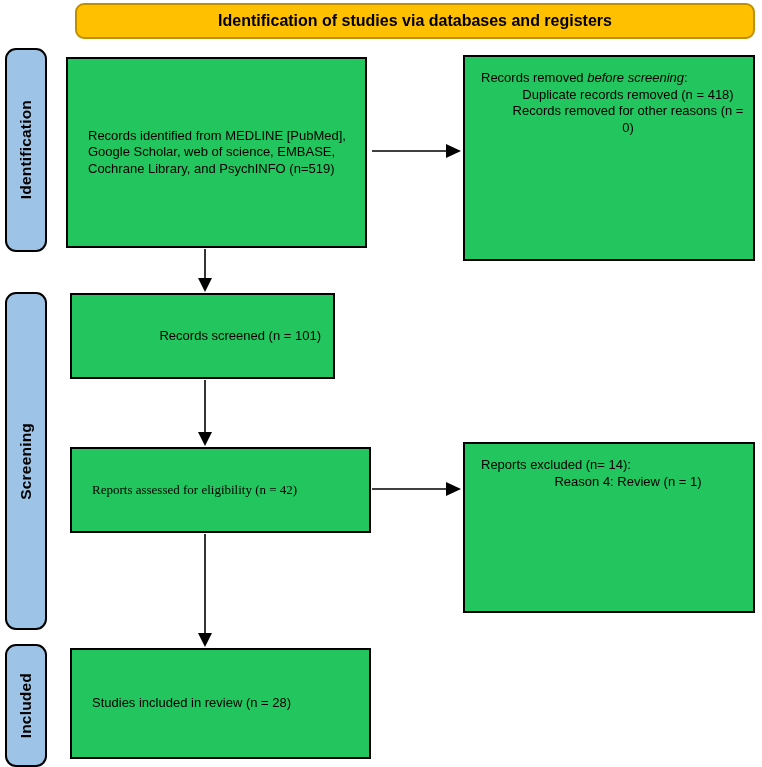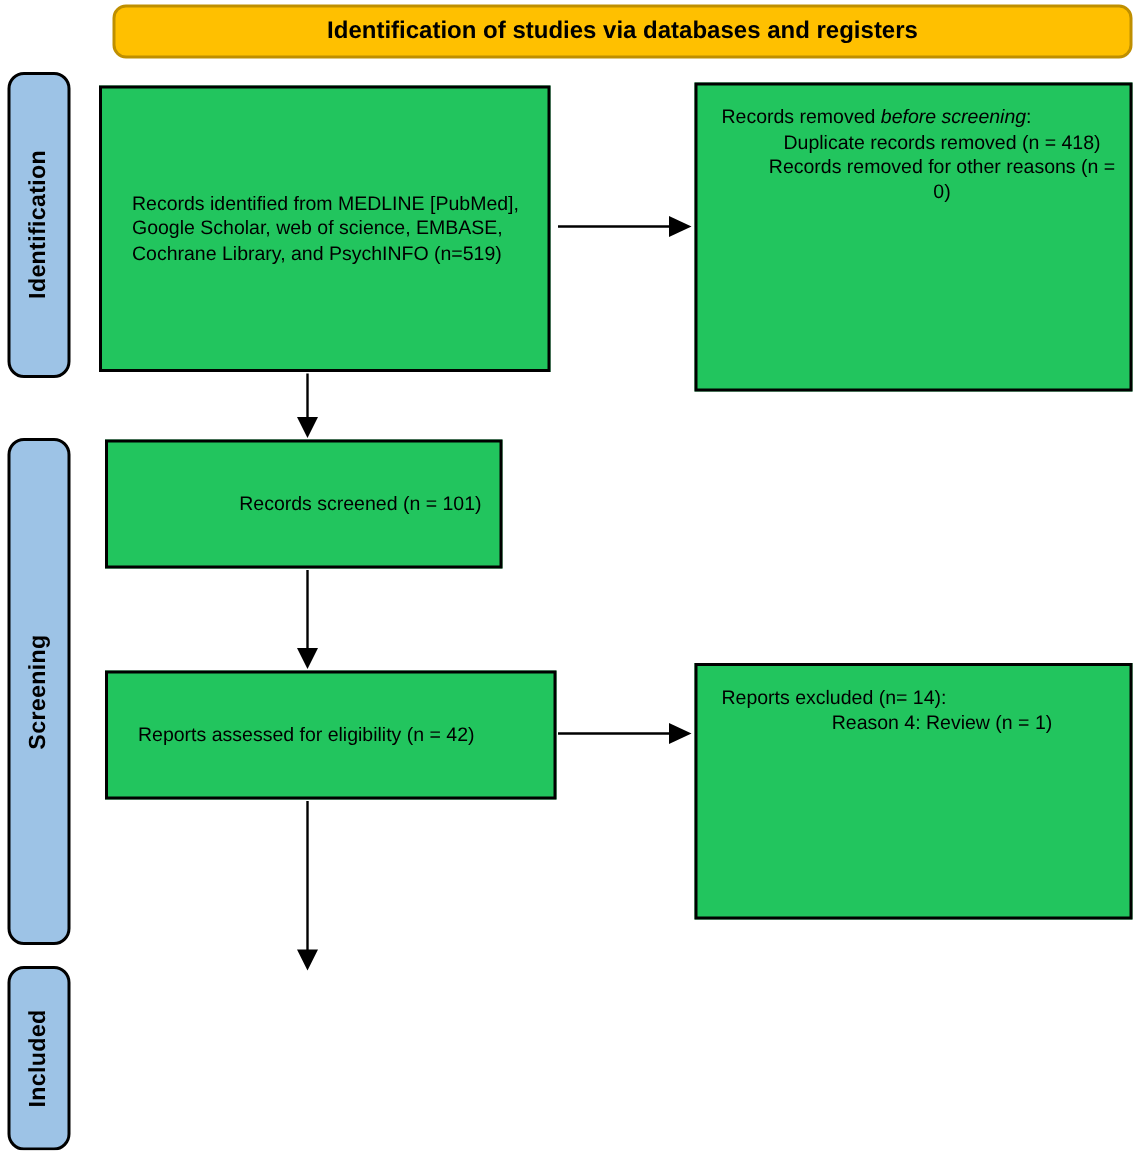--- a/index.html
+++ b/index.html
@@ -63,23 +63,26 @@
 
   <div class="box center" style="left:66px;top:57px;width:301px;height:191px;">
     <div class="pad">Records identified from MEDLINE [PubMed], Google Scholar, web of science, EMBASE, Cochrane Library, and PsychINFO (n=519)</div>
   </div>
 
   <div class="box center" style="left:70px;top:293px;width:265px;height:86px;justify-content:flex-end;">
     <div class="pad">Records screened (n = 101)</div>
   </div>
 
   <div class="box center" style="left:70px;top:447px;width:301px;height:86px;">
-    <div class="pad" style="max-width:270px;">Reports assessed for eligibility (n = 42)</div>
+    <div class="pad" style="max-width:270px;font-family:Liberation Serif, serif;">Reports assessed for eligibility (n = 42)</div>
   </div>
 
+  <div class="box center" style="left:70px;top:648px;width:301px;height:111px;">
+    <div class="pad" style="max-width:250px;">Studies included in review (n = 28)</div>
+  </div>
 
   <div class="box list" style="left:463px;top:55px;width:292px;height:206px;">
     <div><span>Records removed </span><i>before screening</i><span>:</span></div>
     <ul>
       <li>Duplicate records removed (n = 418)</li>
       <li>Records removed for other reasons (n = 0)</li>
     </ul>
   </div>
 
   <div class="box list" style="left:463px;top:418px;width:292px;height:171px;margin-top:24px;">

